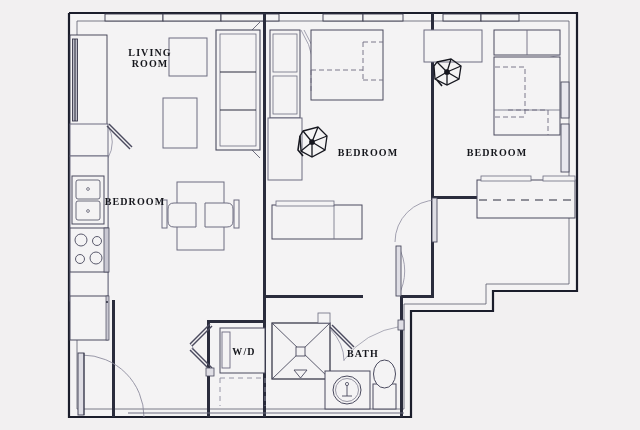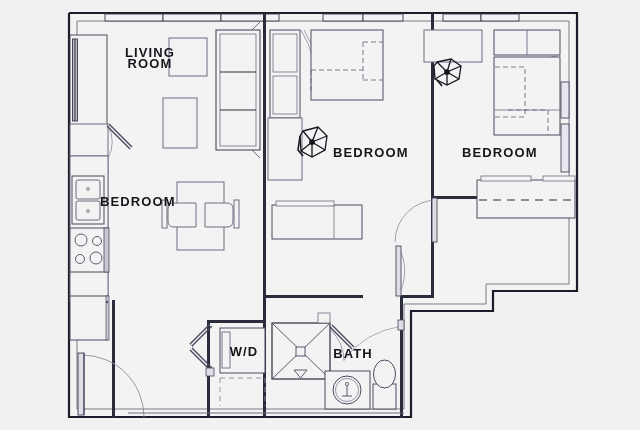--- a/index.html
+++ b/index.html
@@ -18,23 +18,23 @@
   #plan-svg {
     position: absolute;
     left: 0;
     top: 0;
     width: 640px;
     height: 430px;
     display: block;
   }
   .room-label {
     position: absolute;
-    font-family: Liberation Sans, sans-serif;
+    font-family: Liberation Serif, serif;
     font-weight: bold;
-    font-size: 13px;
+    font-size: 10px;
     letter-spacing: 1.1px;
     color: #15161c;
     text-align: center;
     line-height: 11px;
     white-space: pre-line;
     pointer-events: none;
     user-select: none;
   }
 </style>
 </head>
@@ -308,16 +308,16 @@
 
     <line x1="128" y1="413" x2="404" y2="413" stroke="#6d6c80" stroke-width="1.2"></line>
 
   </svg>
 
   <div class="room-label" style="left:115px; top:47px; width:70px;">LIVING
 ROOM</div>
   <div class="room-label" style="left:100px; top:196px; width:70px;">BEDROOM</div>
   <div class="room-label" style="left:333px; top:147px; width:70px;">BEDROOM</div>
   <div class="room-label" style="left:462px; top:147px; width:70px;">BEDROOM</div>
-  <div class="room-label" style="left:323px; top:348px; width:60px;">BATH</div>
+  <div class="room-label" style="left:333px; top:348px; width:60px;">BATH</div>
   <div class="room-label" style="left:224px; top:346px; width:40px;">W/D</div>
 
 </div>
 
 </body></html>

